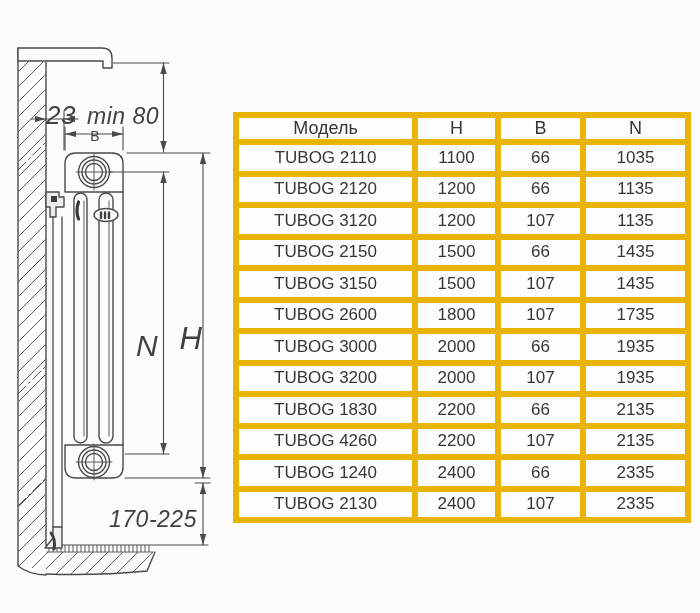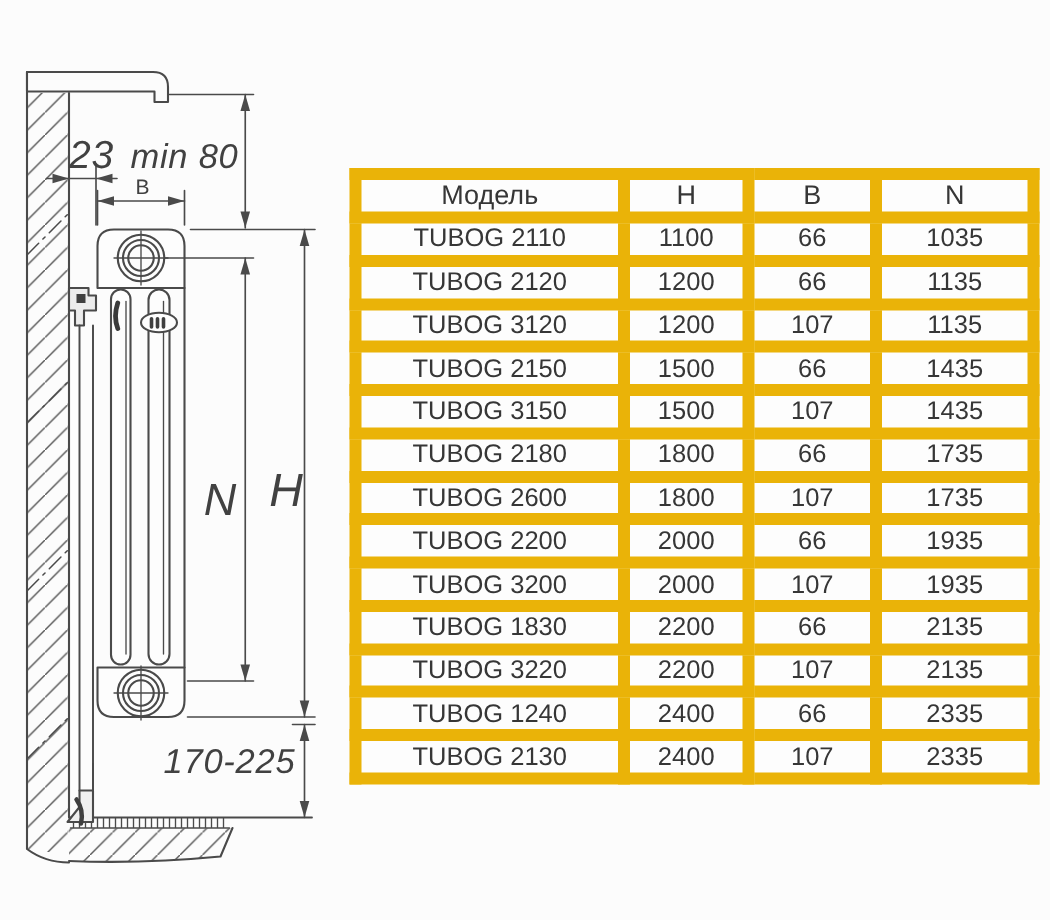--- a/index.html
+++ b/index.html
@@ -8,35 +8,35 @@
     background:#fcfcfc;color:#3a3a3a;
     font-family:"Liberation Sans",sans-serif;
   }
   #stage{position:absolute;left:0;top:0;width:700px;height:613px;}
   
   #drawing{position:absolute;left:0;top:0;}
   .dim-label{
     position:absolute;color:#414141;text-align:center;
     font-style:italic;font-weight:400;line-height:1;
     font-family:"Liberation Sans",sans-serif;
-    letter-spacing:.5px;white-space:nowrap;
+    letter-spacing:.5px;white-space:nowrap;margin-top:12px;
   }
   .lbl-23     {left:42px;  top:90px;  width:38px; font-size:26px;}
   .lbl-min80  {left:84px;  top:93px;  width:78px; font-size:23px;}
   .lbl-B      {left:83px;  top:117px; width:24px; font-size:14px; font-style:normal; letter-spacing:0;}
   .lbl-N      {left:131px; top:319px; width:32px; font-size:30px;}
   .lbl-H      {left:174px; top:311px; width:34px; font-size:31px;}
   .lbl-floor  {left:104px; top:496px; width:98px; font-size:23px;}
   
   #spec-table{
     position:absolute;left:233px;top:112px;width:452px;height:411px;
     border-collapse:collapse;table-layout:fixed;background:#fdfdfd;
   }
   #spec-table th,#spec-table td{
-    border:8px solid #eab308;text-align:center;vertical-align:middle;
+    border:6px solid #eab308;text-align:center;vertical-align:middle;
     padding:0;font-size:17px;font-weight:400;color:#363636;
     overflow:hidden;white-space:nowrap;
   }
   #spec-table th{font-size:18px;}
 </style>
 </head>
 <body>
 
 <div id="stage">
 
@@ -188,51 +188,45 @@
           <td>66</td>
           <td>1435</td>
         </tr>
         <tr>
           <td>TUBOG 3150</td>
           <td>1500</td>
           <td>107</td>
           <td>1435</td>
         </tr>
         <tr>
-          <td>TUBOG 2180</td>
-          <td>1800</td>
-          <td>66</td>
-          <td>1735</td>
-        </tr>
-        <tr>
           <td>TUBOG 2600</td>
           <td>1800</td>
           <td>107</td>
           <td>1735</td>
         </tr>
         <tr>
-          <td>TUBOG 2200</td>
+          <td>TUBOG 3000</td>
           <td>2000</td>
           <td>66</td>
           <td>1935</td>
         </tr>
         <tr>
           <td>TUBOG 3200</td>
           <td>2000</td>
           <td>107</td>
           <td>1935</td>
         </tr>
         <tr>
           <td>TUBOG 1830</td>
           <td>2200</td>
           <td>66</td>
           <td>2135</td>
         </tr>
         <tr>
-          <td>TUBOG 3220</td>
+          <td>TUBOG 4260</td>
           <td>2200</td>
           <td>107</td>
           <td>2135</td>
         </tr>
         <tr>
           <td>TUBOG 1240</td>
           <td>2400</td>
           <td>66</td>
           <td>2335</td>
         </tr>

